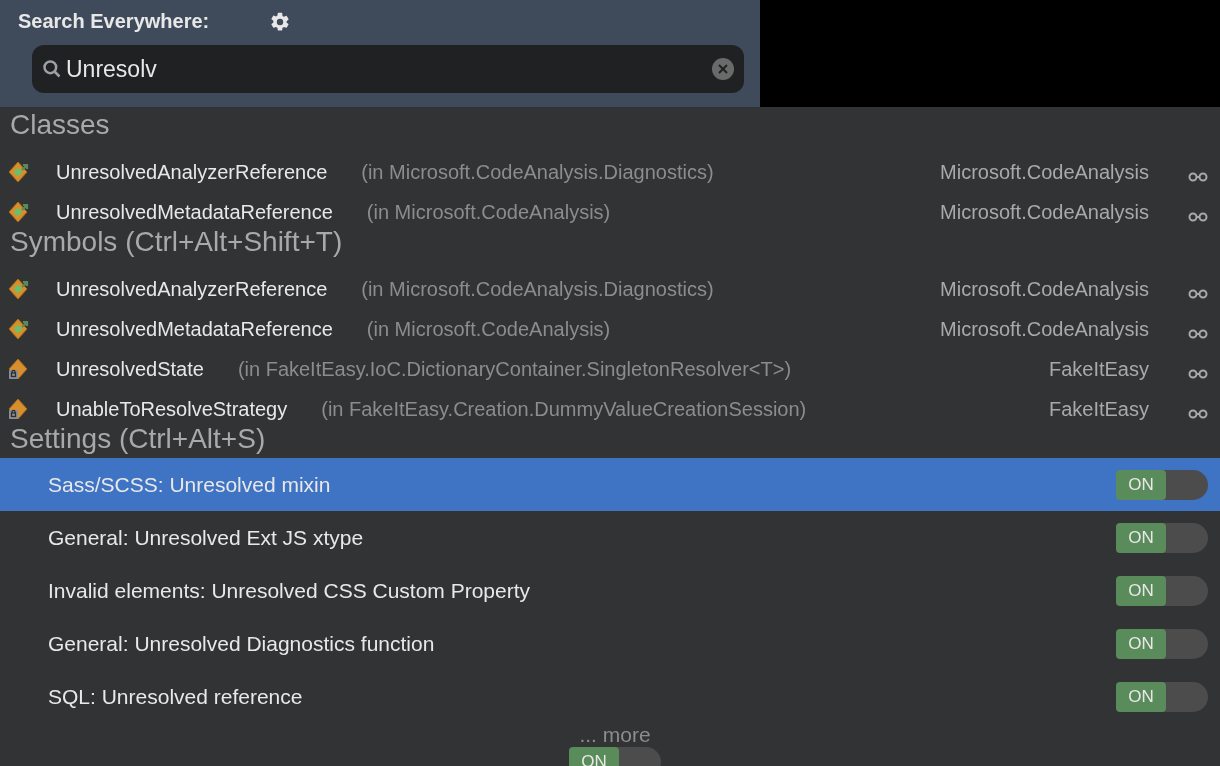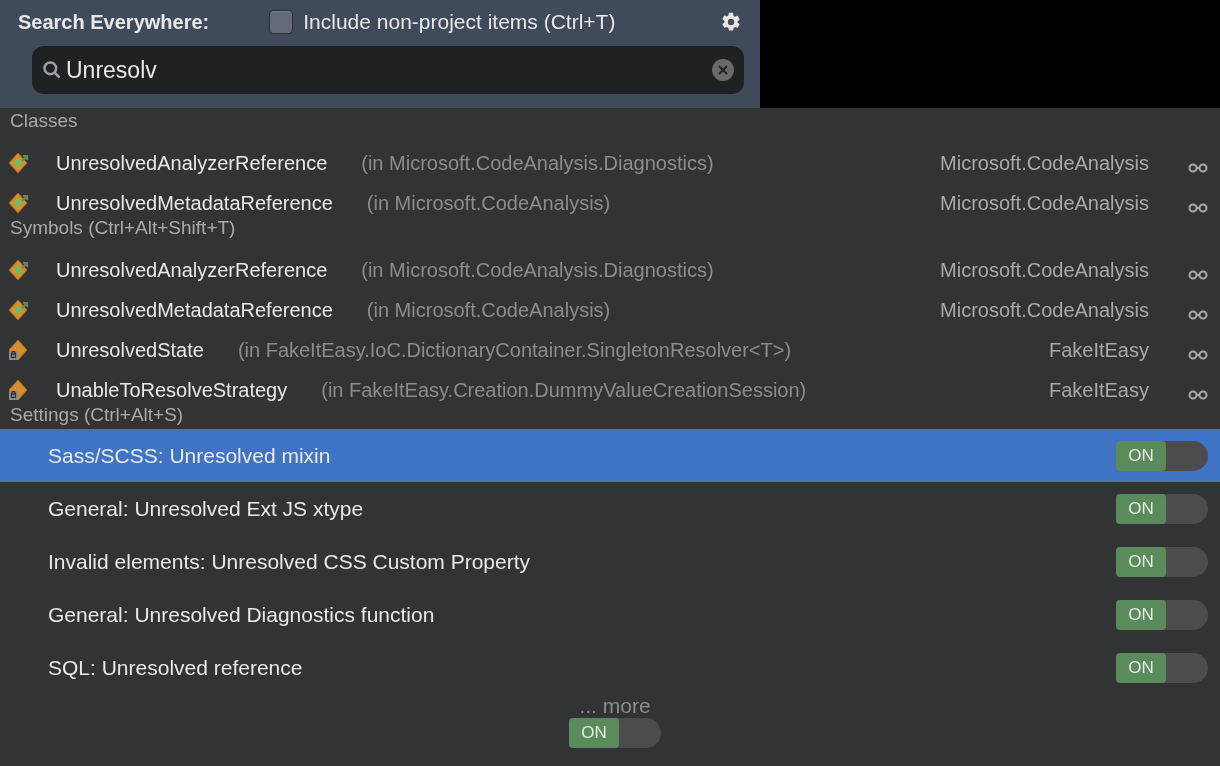--- a/index.html
+++ b/index.html
@@ -116,21 +116,21 @@
   .results {
     background: var(--body-bg);
     flex: 1;
     width: 1220px;
     box-sizing: border-box;
     display: flex;
     flex-direction: column;
   }
   .cat-header {
     color: var(--text-dim);
-    font-size: 19px;
+    font-size: 28px;
     padding: 2px 8px 3px 10px;
   }
   .row {
     display: flex;
     align-items: flex-end;
     height: 40px;
     padding: 0 12px 0 6px;
     font-size: 20px;
     gap: 20px;
   }
@@ -211,24 +211,20 @@
     font-weight: 400;
   }
 </style>
 </head>
 <body>
 
 <div class="popup">
 
   <div class="header">
     <div class="header-title">Search Everywhere:</div>
-    <div class="include-wrap">
-      <div class="checkbox"></div>
-      <div class="include-label">Include non-project items (Ctrl+T)</div>
-    </div>
     <div class="gear">
       <svg width="22" height="22" viewBox="0 0 24 24" fill="currentColor">
         <path d="M19.14 12.94a7.07 7.07 0 0 0 .05-.94 7.07 7.07 0 0 0-.05-.94l2.03-1.58a.5.5 0 0 0 .12-.64l-1.92-3.32a.5.5 0 0 0-.6-.22l-2.39.96a7.22 7.22 0 0 0-1.63-.94l-.36-2.54A.5.5 0 0 0 13.9 2h-3.84a.5.5 0 0 0-.49.42l-.36 2.54c-.58.24-1.12.55-1.63.94l-2.39-.96a.5.5 0 0 0-.6.22L2.67 8.48a.5.5 0 0 0 .12.64l2.03 1.58a7.07 7.07 0 0 0-.05.94c0 .32.02.63.05.94l-2.03 1.58a.5.5 0 0 0-.12.64l1.92 3.32c.13.22.39.31.6.22l2.39-.96c.5.39 1.05.7 1.63.94l.36 2.54c.04.24.25.42.49.42h3.84c.24 0 .45-.18.49-.42l.36-2.54c.58-.24 1.12-.55 1.63-.94l2.39.96c.22.09.48 0 .6-.22l1.92-3.32a.5.5 0 0 0-.12-.64l-2.03-1.58zM12 15.5A3.5 3.5 0 1 1 12 8.5a3.5 3.5 0 0 1 0 7z"></path>
       </svg>
     </div>
   </div>
 
   <div class="search-row">
     <div class="search-box">
       <span class="search-glass">

